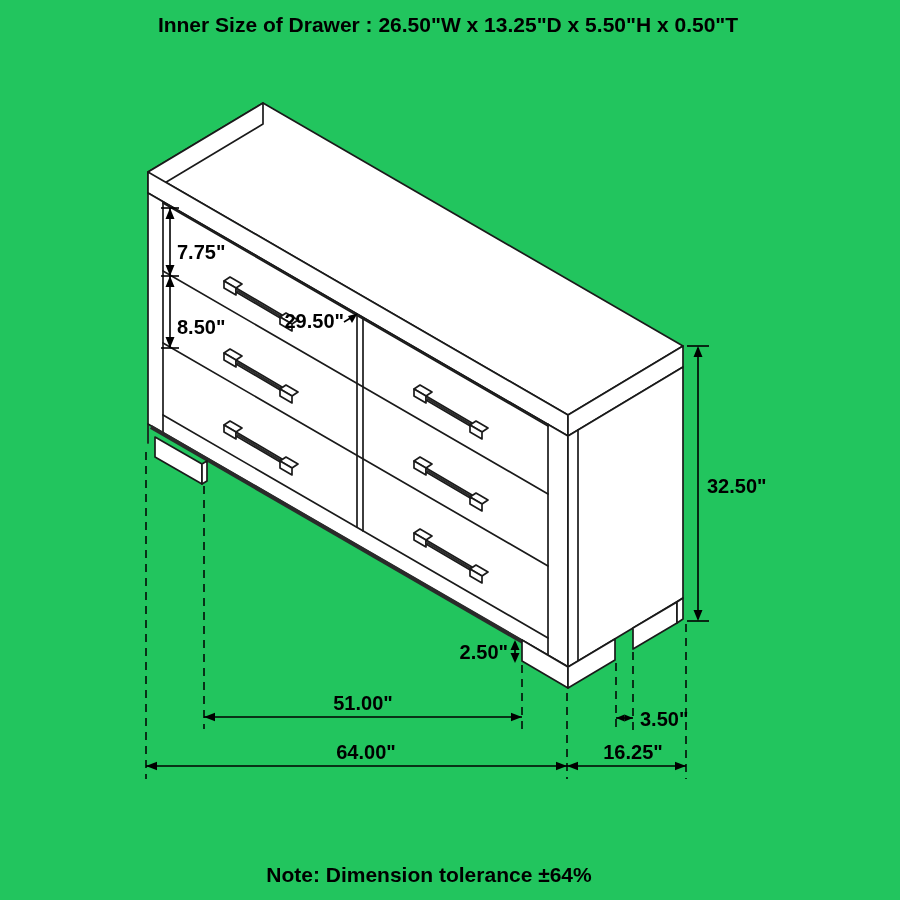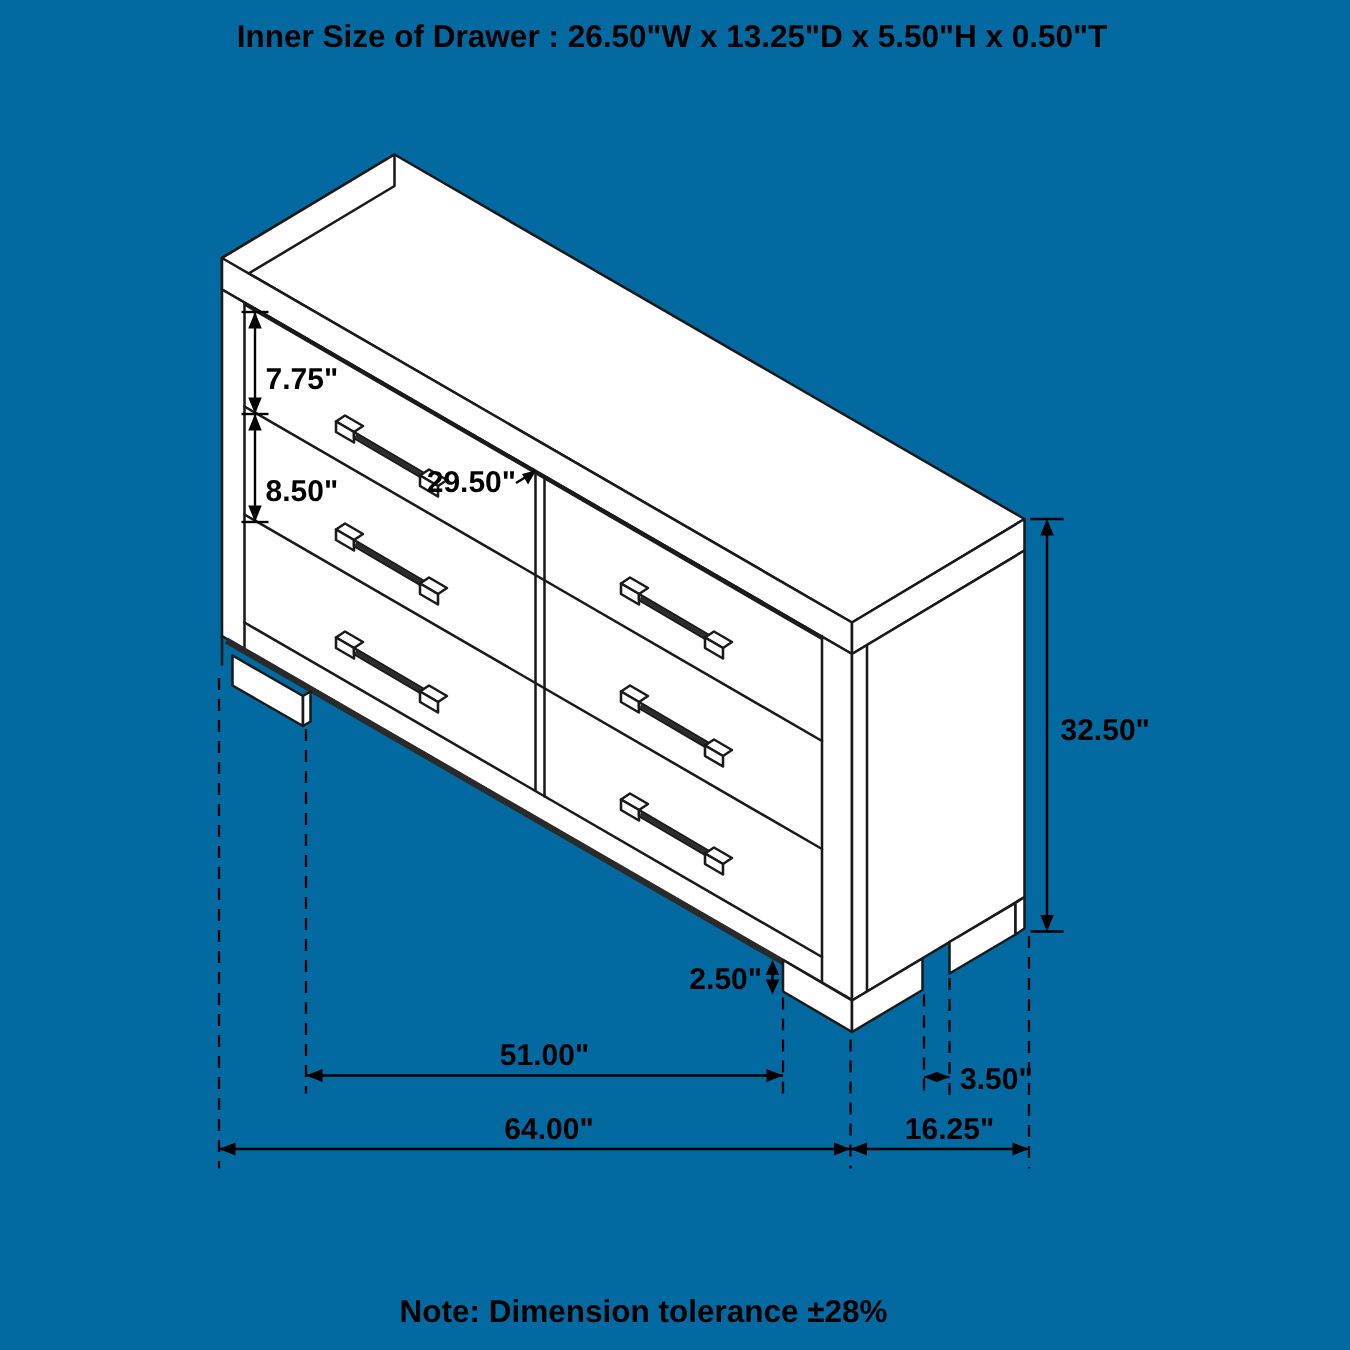--- a/index.html
+++ b/index.html
@@ -1,17 +1,17 @@
 <!DOCTYPE html>
 <html><head>
 <meta charset="utf-8">
 <style>
   html,body{margin:0;padding:0;background:#fff;}
   .page{
-    position:relative;width:900px;height:900px;background:#0369a1;
+    position:relative;width:900px;height:900px;background:#22c55e;
     font-family:"Liberation Sans", sans-serif;overflow:hidden;
   }
   .title{
     position:absolute;top:13px;left:0;right:4px;text-align:center;
     font-size:21px;font-weight:bold;color:#000;letter-spacing:0px;
   }
   .note{
     position:absolute;top:863px;left:0;right:42px;text-align:center;
     font-size:21px;font-weight:bold;color:#000;
   }
@@ -141,14 +141,14 @@
       <path class="dim" d="M146,766 L686,766"></path>
       <path class="ah" d="M146,766 L157,761.7 L157,770.3 Z"></path>
       <path class="ah" d="M567,766 L556,761.7 L556,770.3 Z"></path>
       <path class="ah" d="M567,766 L578,761.7 L578,770.3 Z"></path>
       <path class="ah" d="M686,766 L675,761.7 L675,770.3 Z"></path>
       <text class="dimtxt" x="366" y="759" text-anchor="middle">64.00"</text>
       <text class="dimtxt" x="633" y="759" text-anchor="middle">16.25"</text>
     </g>
   </svg>
 
-  <div class="note">Note: Dimension tolerance ±28%</div>
+  <div class="note">Note: Dimension tolerance ±64%</div>
 </div>
 
 </body></html>

